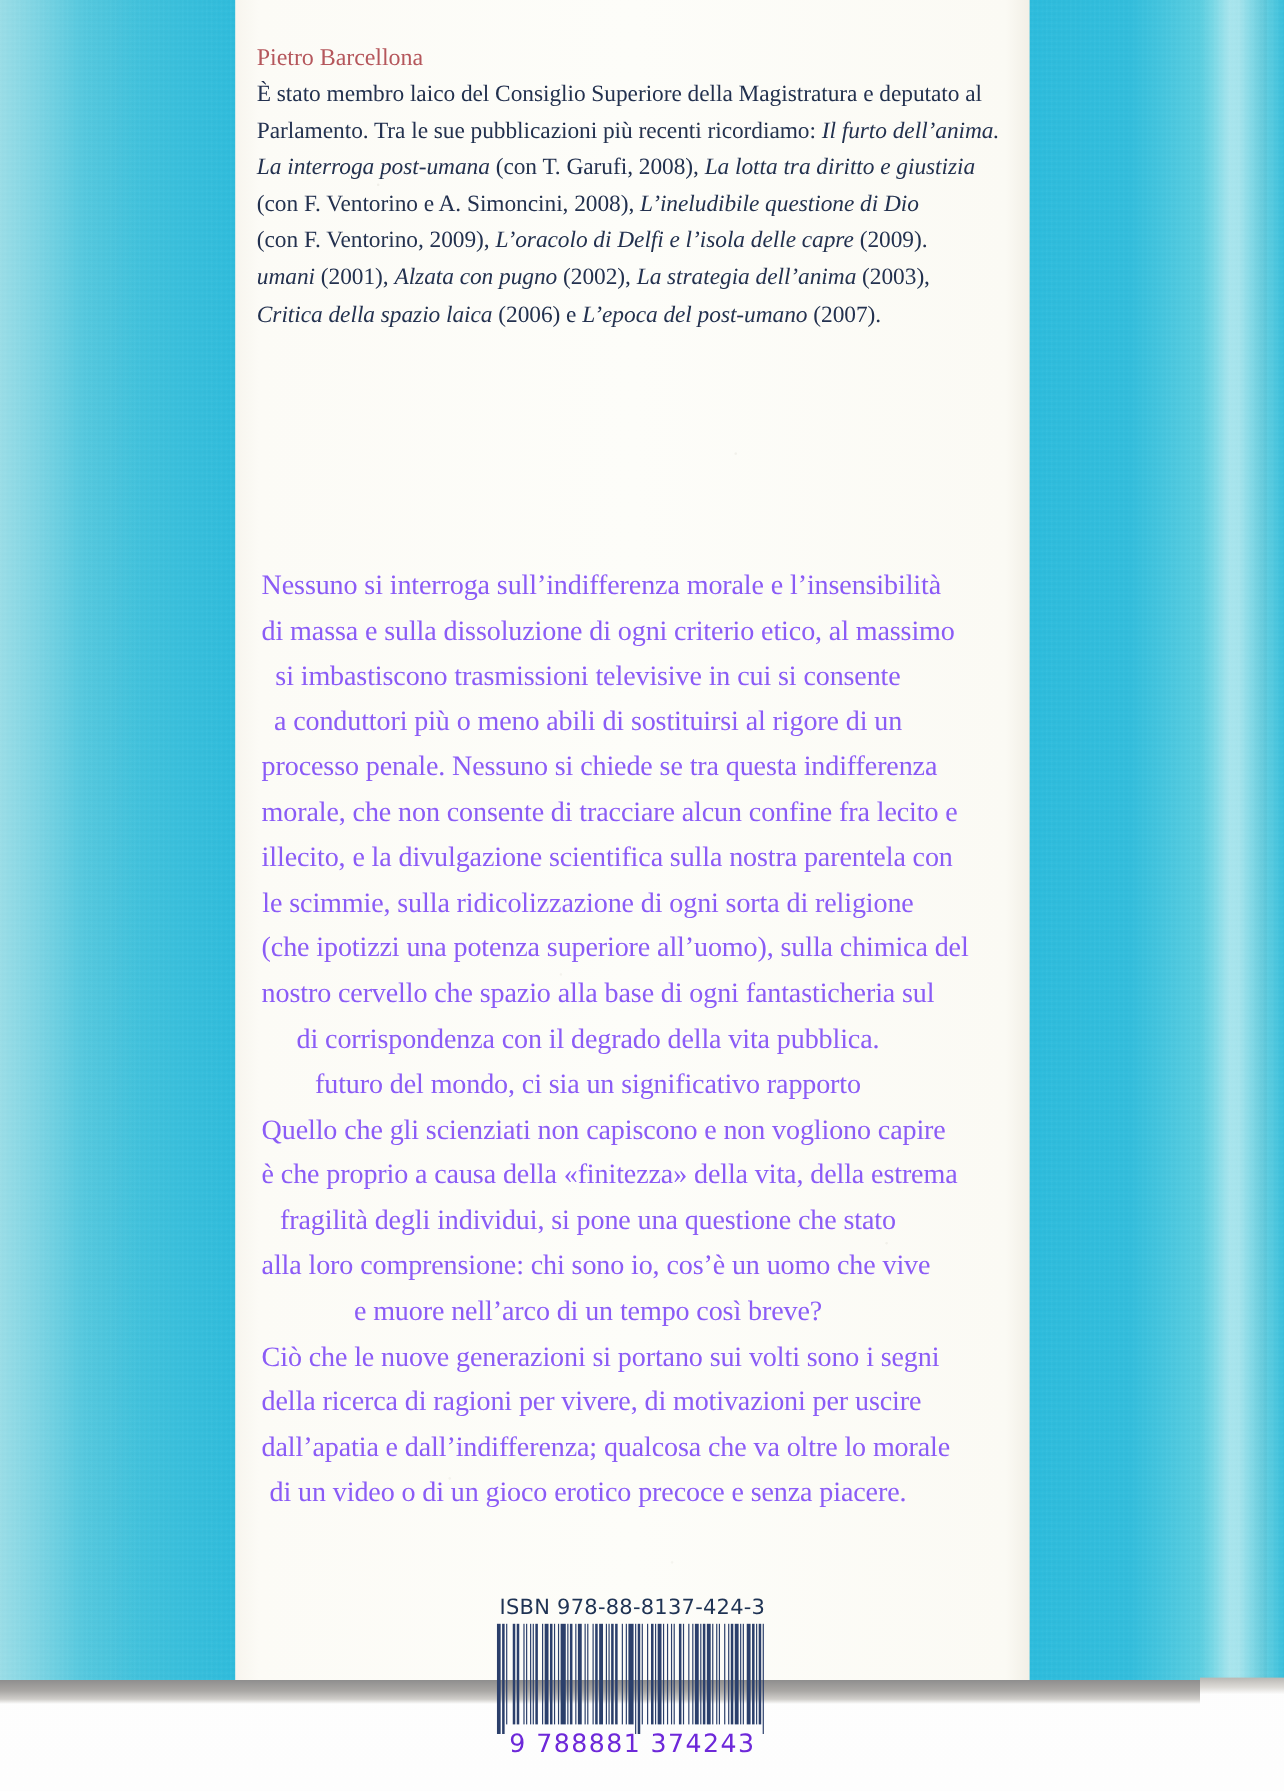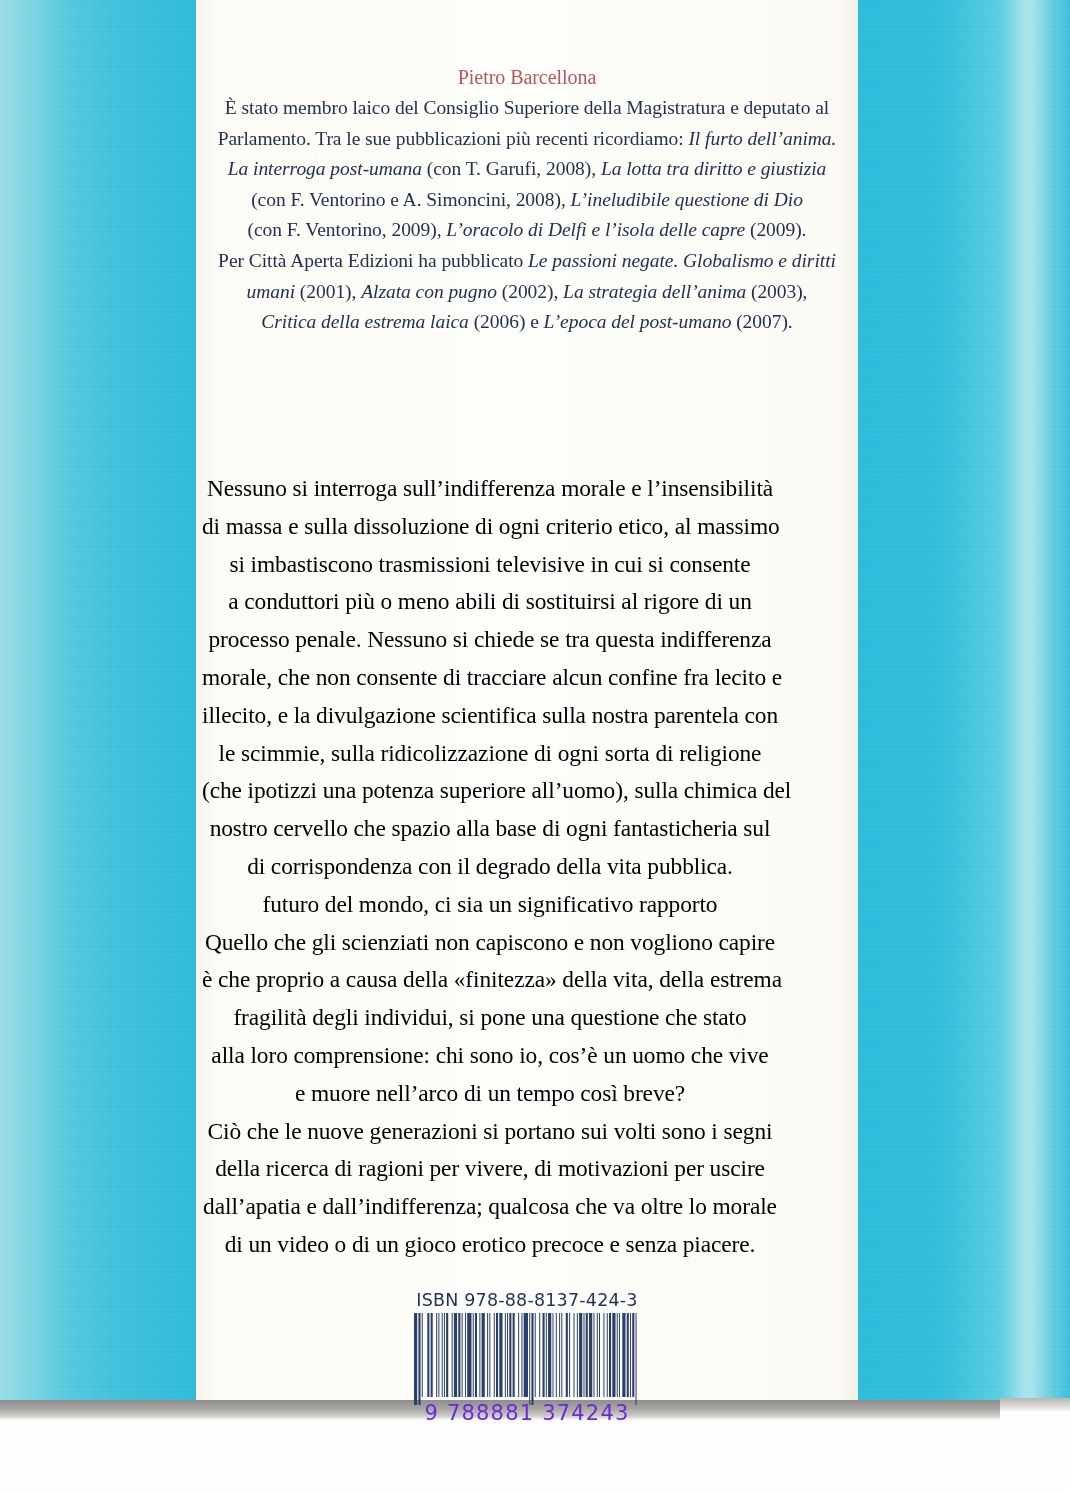--- a/index.html
+++ b/index.html
@@ -116,58 +116,56 @@
   }
 
   
   .bio-block {
     position: absolute;
     left: 196px;
     top: 34px;
     width: 662px;
     padding: 0 18px;
     box-sizing: border-box;
-    text-align: center;
     color: #23314f;
     font-size: 19.5px;
     line-height: 30.6px;
     letter-spacing: -0.05px;
-    margin-top: 29px;
   }
   .author-name {
     color: #b5575c;
     font-size: 20px;
     line-height: 28px;
     display: block;
     margin-bottom: 2px;
   }
   .bio-line { display: block; }
   .bio-line .it { font-style: italic; }
 
   
   .blurb {
     position: absolute;
     left: 196px;
     top: 470px;
     width: 588px;
-    padding: 0 6px;
+    padding: 0 22px;
     box-sizing: border-box;
     text-align: center;
-    color: #000000;
+    color: #8b5cf6;
     font-size: 23.4px;
     line-height: 37.8px;
     letter-spacing: -0.1px;
   }
   .blurb-line { display: block; white-space: nowrap; }
 
   
   .isbn-area {
     position: absolute;
     left: 196px;
-    top: 1290px;
+    top: 1330px;
     width: 662px;
     text-align: center;
   }
   .isbn-text {
     font-family: "DejaVu Sans", sans-serif;
     font-size: 17.5px;
     letter-spacing: 0.2px;
     color: #1f3354;
     margin-bottom: 3px;
   }
@@ -211,23 +209,22 @@
   </div>
 
   <div class="bio-block">
     <span class="author-name">Pietro Barcellona</span>
     <div id="bio-lines">
         <span class="bio-line"><span>È stato membro laico del Consiglio Superiore della Magistratura e deputato al</span></span>
         <span class="bio-line"><span>Parlamento. Tra le sue pubblicazioni più recenti ricordiamo: </span><span class="it">Il furto dell’anima.</span></span>
         <span class="bio-line"><span class="it">La interroga post-umana</span><span> (con T. Garufi, 2008), </span><span class="it">La lotta tra diritto e giustizia</span></span>
         <span class="bio-line"><span>(con F. Ventorino e A. Simoncini, 2008), </span><span class="it">L’ineludibile questione di Dio</span></span>
         <span class="bio-line"><span>(con F. Ventorino, 2009), </span><span class="it">L’oracolo di Delfi e l’isola delle capre</span><span> (2009).</span></span>
-        <span class="bio-line"><span>Per Città Aperta Edizioni ha pubblicato </span><span class="it">Le passioni negate. Globalismo e diritti</span></span>
         <span class="bio-line"><span class="it">umani</span><span> (2001), </span><span class="it">Alzata con pugno</span><span> (2002), </span><span class="it">La strategia dell’anima</span><span> (2003),</span></span>
-        <span class="bio-line"><span class="it">Critica della estrema laica</span><span> (2006) e </span><span class="it">L’epoca del post-umano</span><span> (2007).</span></span>
+        <span class="bio-line"><span class="it">Critica della spazio laica</span><span> (2006) e </span><span class="it">L’epoca del post-umano</span><span> (2007).</span></span>
       </div>
   </div>
 
   <div class="blurb">
     <div id="blurb-lines">
         <span class="blurb-line">Nessuno si interroga sull’indifferenza morale e l’insensibilità</span>
         <span class="blurb-line">di massa e sulla dissoluzione di ogni criterio etico, al massimo</span>
         <span class="blurb-line">si imbastiscono trasmissioni televisive in cui si consente</span>
         <span class="blurb-line">a conduttori più o meno abili di sostituirsi al rigore di un</span>
         <span class="blurb-line">processo penale. Nessuno si chiede se tra questa indifferenza</span>

